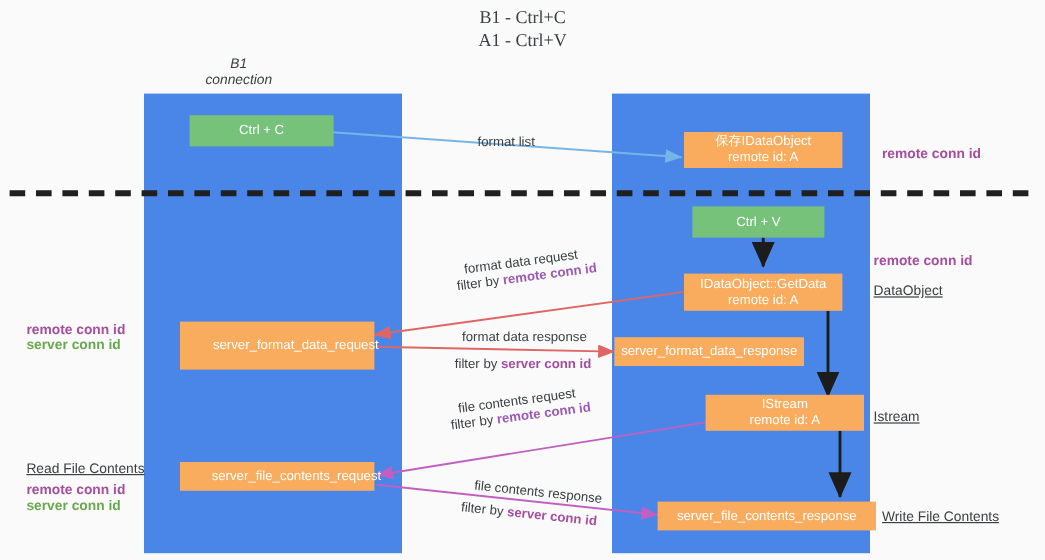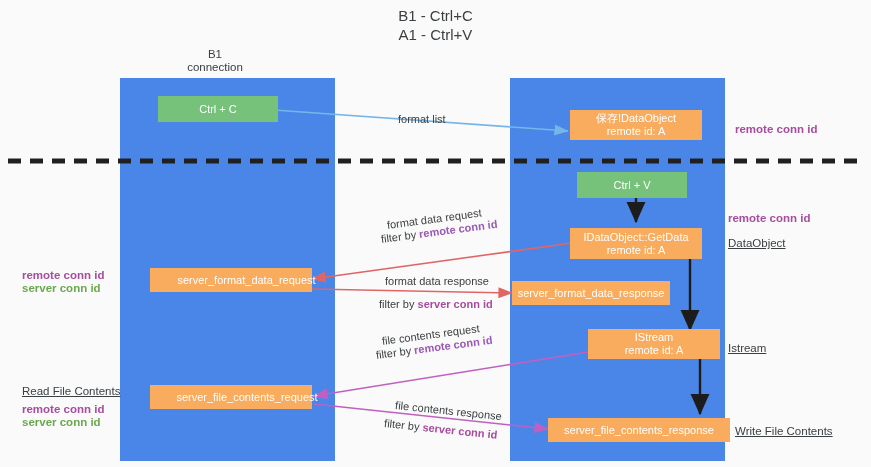--- a/index.html
+++ b/index.html
@@ -11,20 +11,21 @@
     position:relative;
   }
   #canvas{position:absolute;inset:0;width:871px;height:467px;}
   svg.layer{position:absolute;left:0;top:0;width:871px;height:467px;pointer-events:none;}
 
   
   .title{
     position:absolute;left:0;top:6px;width:871px;
     text-align:center;color:#3c4043;font-size:15px;line-height:19px;
     white-space:pre;
+    font-family:Liberation Serif, serif;
   }
 
   
   .lane-head{
     position:absolute;text-align:center;color:#3c4043;
     font-size:11.5px;line-height:13px;white-space:pre;
   }
 
   
   .lane{position:absolute;background:#4a86e8;}
@@ -56,21 +57,21 @@
   .elabel .hl-p2{color:#a64d9e;font-weight:bold;}
 </style>
 </head>
 <body>
 
 <div id="canvas">
 
   <div class="title">B1 - Ctrl+C
 A1 - Ctrl+V</div>
 
-  <div class="lane-head" style="left:150px;top:48px;width:130px;">B1
+  <div class="lane-head" style="left:134px;top:48px;width:130px;font-style:italic;">B1
 connection</div>
 
   <div class="lane" style="left:120px;top:78px;width:215px;height:383px;"></div>
   <div class="lane" style="left:510px;top:78px;width:215px;height:383px;"></div>
 
   <svg class="layer">
     <defs>
       <marker id="ah-blue" markerWidth="9" markerHeight="7" refX="8.5" refY="3.5" orient="auto">
         <polygon points="0,0 9,3.5 0,7" fill="#76b5e8"></polygon>
       </marker>
@@ -101,21 +102,21 @@
 
     <line x1="314" y1="404" x2="548" y2="429" stroke="#c060c0" stroke-width="1.6" marker-end="url(#ah-mag)"></line>
 
     <path d="M 700 359 L 700 414" fill="none" stroke="#1c1c1c" stroke-width="2.4" marker-end="url(#ah-dark)"></path>
 
     <path d="M 690 307 L 690 330" fill="none" stroke="#1c1c1c" stroke-width="0"></path>
   </svg>
 
   <div class="node green" style="left:158px;top:96px;width:120px;height:26px;">Ctrl + C</div>
 
-  <div class="node orange" style="left:150px;top:268px;width:162px;height:24px;padding-left:35px;">server_format_data_request</div>
+  <div class="node orange" style="left:150px;top:268px;width:162px;height:40px;padding-left:35px;">server_format_data_request</div>
 
   <div class="node orange" style="left:150px;top:385px;width:162px;height:24px;padding-left:36px;">server_file_contents_request</div>
 
   <div class="node orange" style="left:570px;top:110px;width:132px;height:30px;">保存IDataObject
 remote id: A</div>
 
   <div class="node green" style="left:577px;top:172px;width:110px;height:26px;">Ctrl + V</div>
 
   <div class="node orange" style="left:570px;top:228px;width:132px;height:31px;">IDataObject::GetData
 remote id: A</div>

